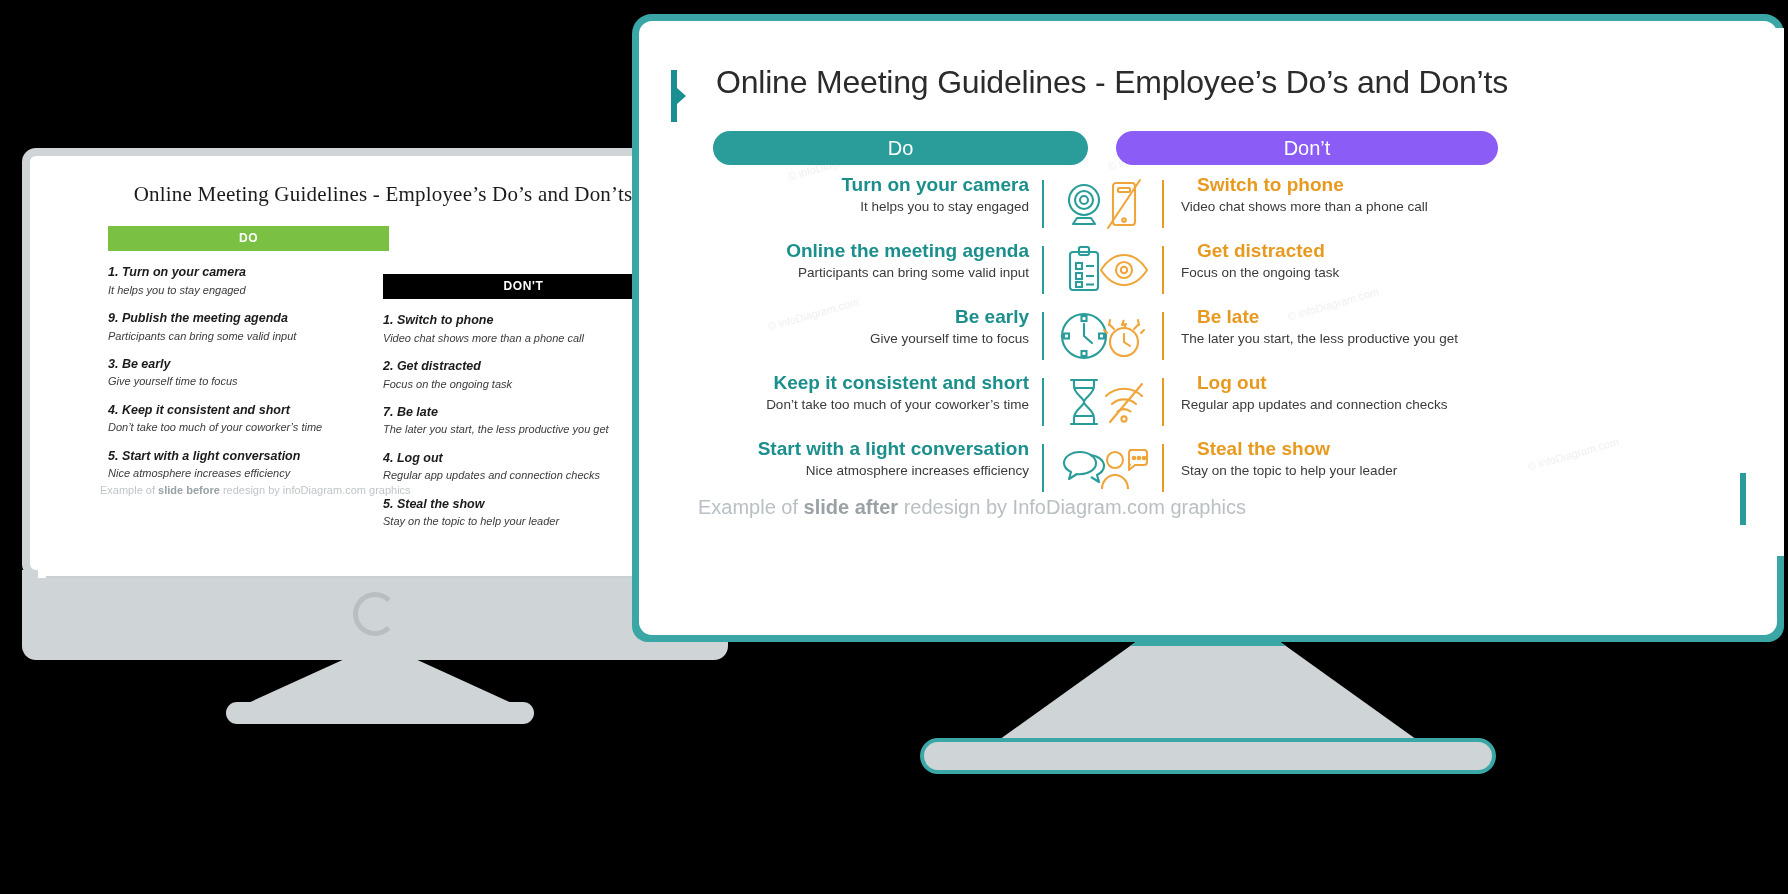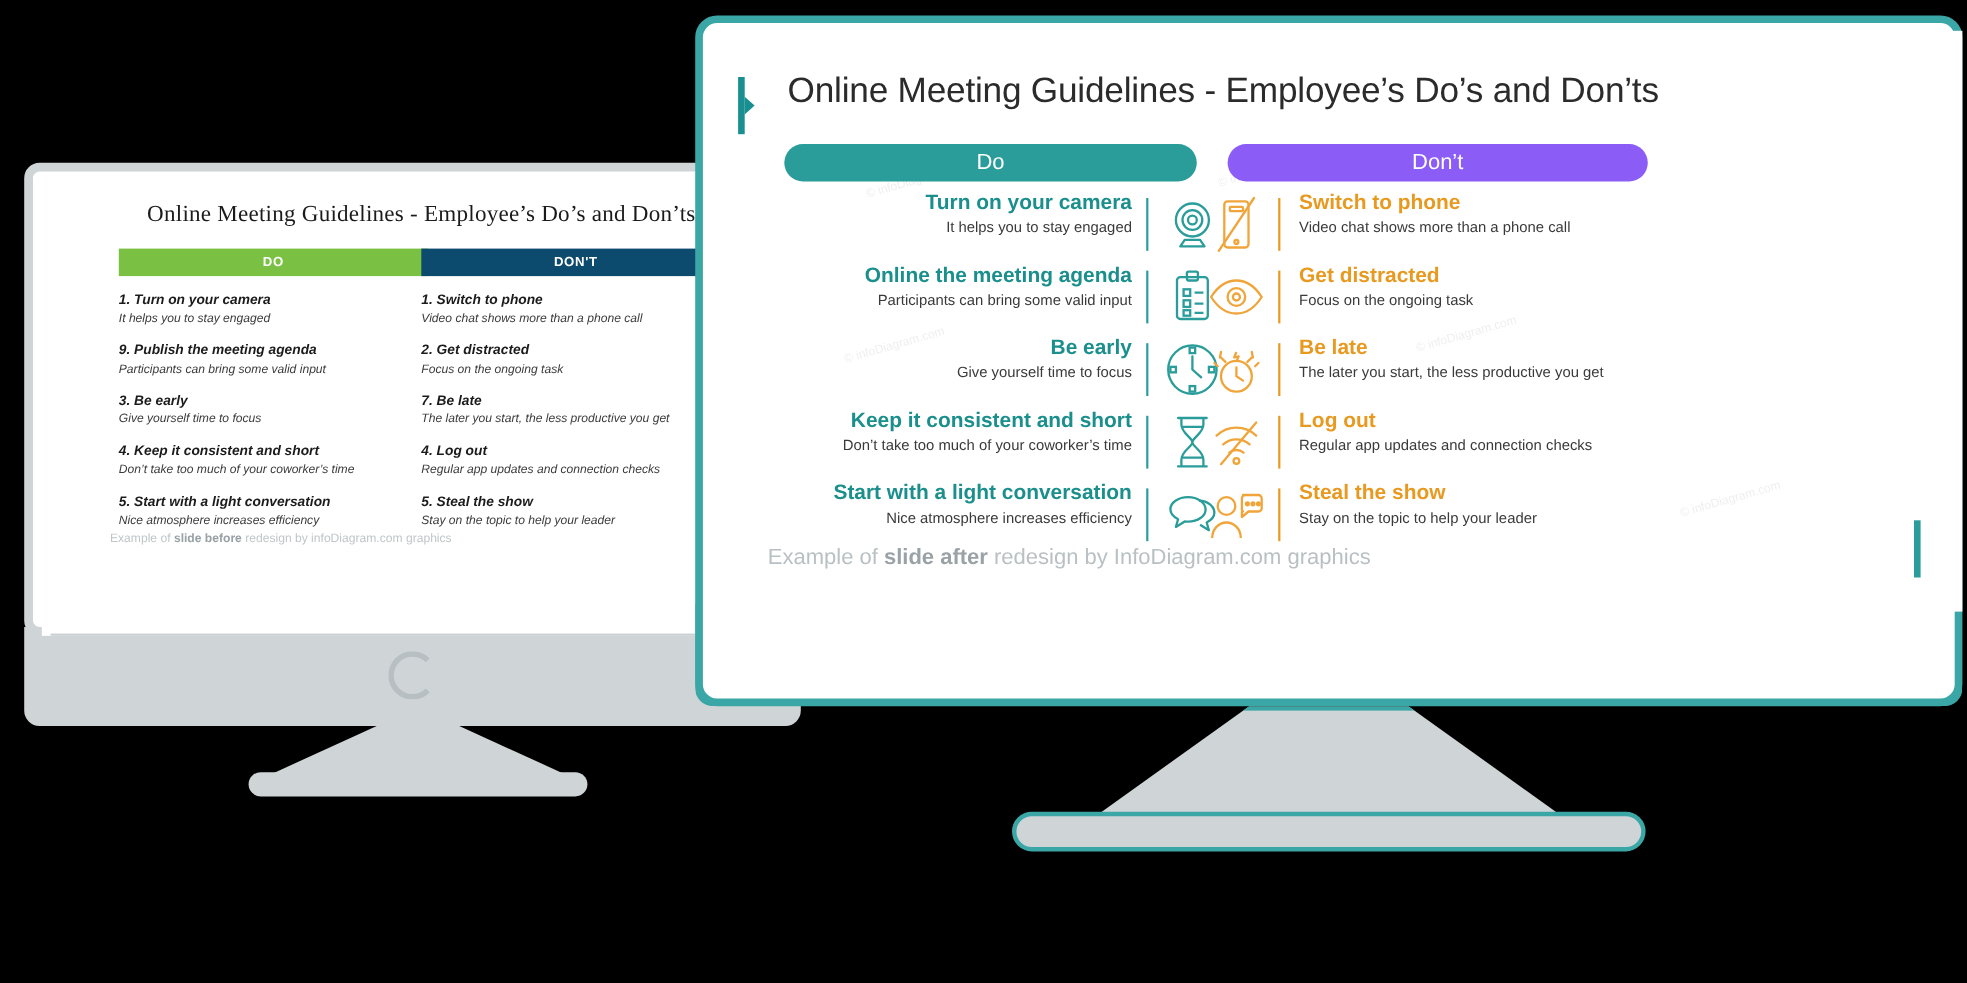--- a/index.html
+++ b/index.html
@@ -51,21 +51,21 @@
   }
   .before-cols{position:absolute;left:0;top:62px;width:690px;}
   .before-col{position:absolute;top:0;width:281px;}
   .before-col.left{left:70px;}
   .before-col.right{left:345px;}
   .before-hdr{
     height:25px;line-height:25px;text-align:center;color:#fff;
     font-size:12px;font-weight:bold;letter-spacing:.6px;
   }
   .before-hdr.do{background:#7ac143;}
-  .before-hdr.dont{background:#0c4a6e;}
+  .before-hdr.dont{background:#000000;margin-top:48px;}
   .before-item{margin-top:14px;font-style:italic;}
   .before-item-title{font-size:12.5px;font-weight:bold;color:#1b1b1b;line-height:1.25;}
   .before-item-sub{font-size:11px;color:#3b3b3b;line-height:1.3;margin-top:2px;}
   #before-footer{
     position:absolute;left:62px;top:320px;width:560px;
     font-size:11px;color:#bfc6c9;
   }
   #before-footer b{color:#98a1a5;}
   .before-underline{
     position:absolute;left:8px;top:412px;width:690px;height:4px;background:#c8d0d3;
@@ -125,21 +125,21 @@
   .rows{position:absolute;left:0;top:146px;width:1138px;}
   .row{position:relative;height:66px;}
   .r-text-left{
     position:absolute;left:55px;width:328px;text-align:right;
   }
   .r-text-right{
     position:absolute;left:535px;width:380px;text-align:left;
   }
   .r-title{font-size:19px;font-weight:bold;line-height:1.15;}
   .r-title.teal{color:#1a8f8c;}
-  .r-title.orange{color:#e8991f;}
+  .r-title.orange{color:#e8991f;margin-left:16px;}
   .r-sub{font-size:13.5px;color:#3a3a3a;line-height:1.2;margin-top:3px;}
   .divider{position:absolute;top:6px;width:2px;height:48px;}
   .divider.teal{left:396px;background:#2a9d9a;}
   .divider.orange{left:516px;background:#e8991f;}
   .ic{position:absolute;top:4px;width:52px;height:52px;}
   .ic.teal{left:412px;}
   .ic.orange{left:452px;}
 
   #after-footer{
     position:absolute;left:52px;top:468px;font-size:20px;color:#b9c0c4;

